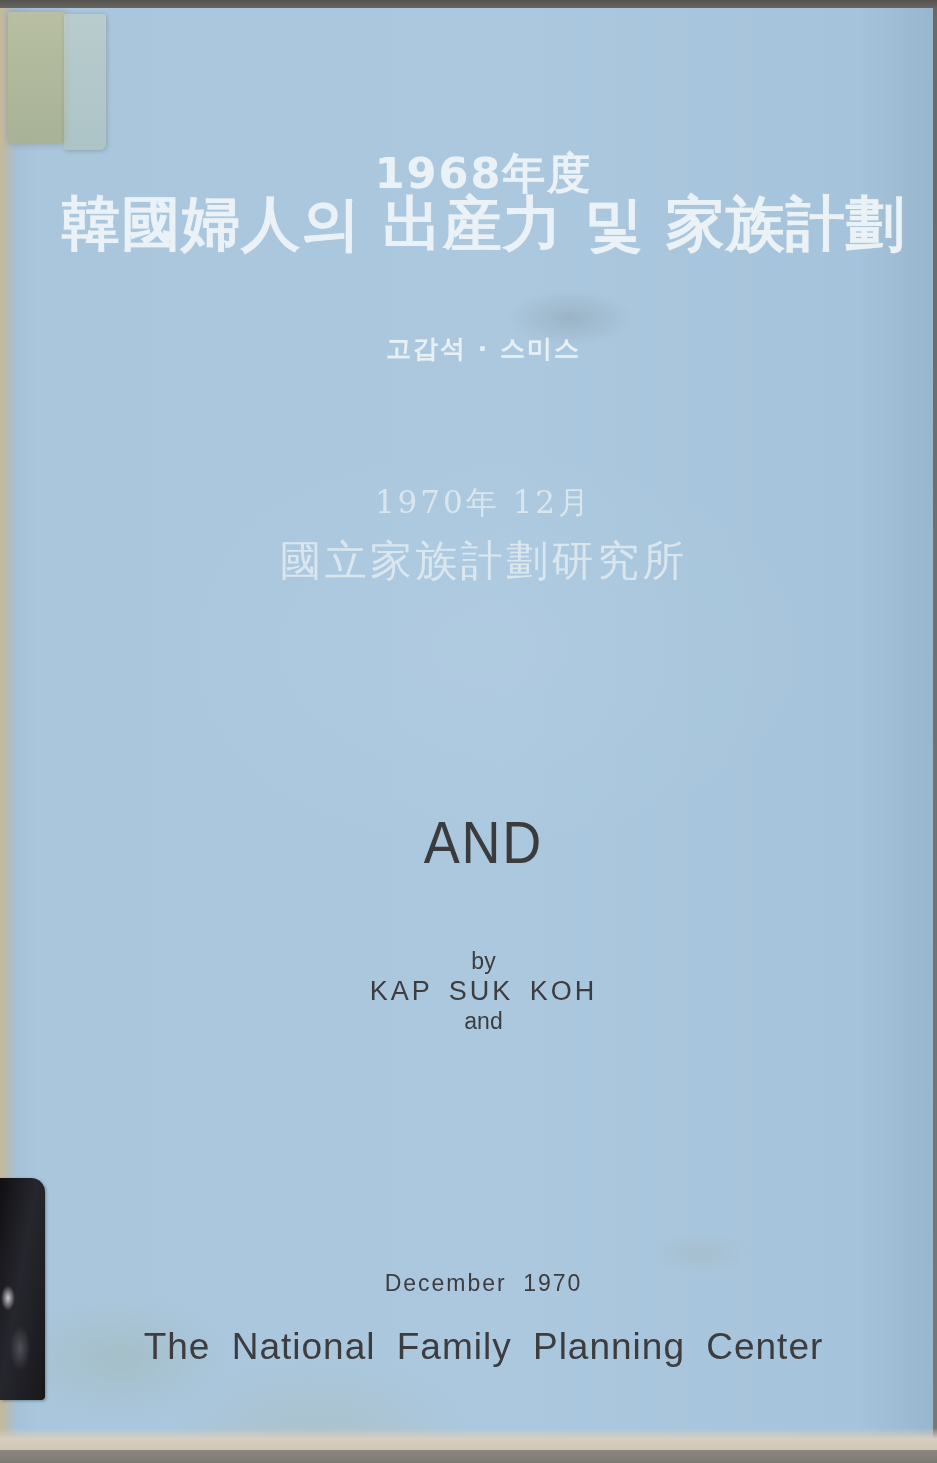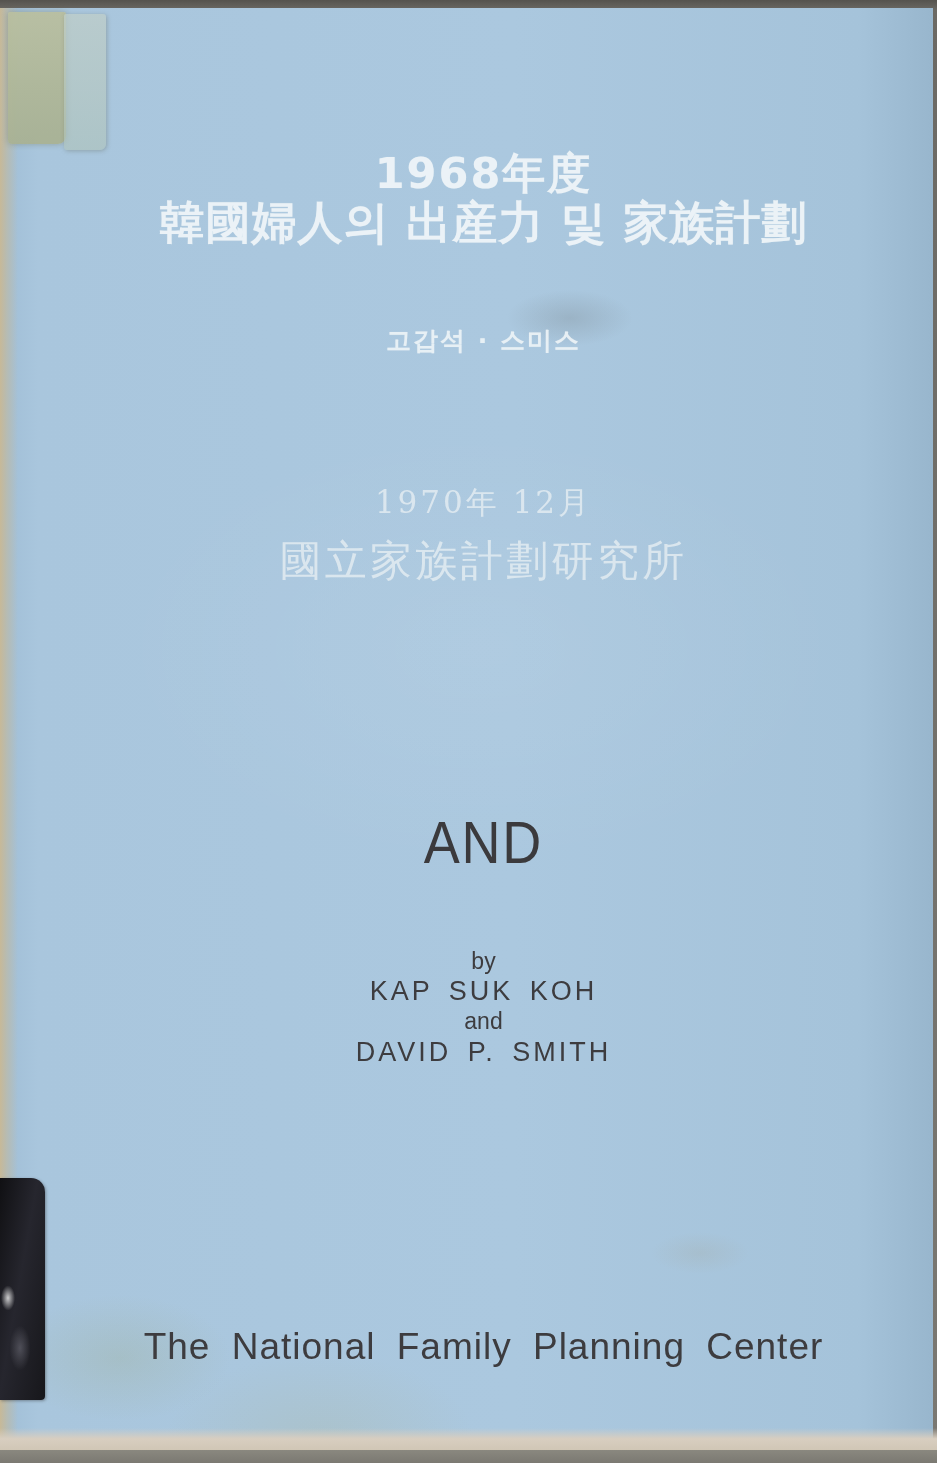--- a/index.html
+++ b/index.html
@@ -101,23 +101,23 @@
     color: rgba(238,244,247,0.92);
     font-weight: bold;
     text-shadow: 0 0 1px rgba(255,255,255,0.35);
   }
   .cjk-ming {
     font-family: "DejaVu Serif", serif;
     color: rgba(228,237,242,0.82);
     font-weight: normal;
   }
   .t-year      { top: 152px; font-size: 43px; letter-spacing: 2px; }
-  .t-main      { top: 200px; font-size: 45px; letter-spacing: 1px; }
+  .t-main      { top: 194px; font-size: 59px; letter-spacing: 1px; }
   .t-sub       { top: 270px; font-size: 43px; letter-spacing: 0.42em; margin-left: 0.42em; }
-  .t-kauthors  { top: 328px; font-size: 25px; letter-spacing: 2px; color: rgba(236,242,246,0.88); }
+  .t-kauthors  { top: 336px; font-size: 25px; letter-spacing: 2px; color: rgba(236,242,246,0.88); }
   .t-cdate     { top: 487px; font-size: 31px; letter-spacing: 3px; }
   .t-institute { top: 540px; font-size: 42px; letter-spacing: 0.08em; }
   .title-en {
     font-family: "Liberation Sans", sans-serif;
     color: #3b3a3d;
     font-weight: normal;
   }
   .t-title1 { top: 753px; font-size: 60px; letter-spacing: 2px; }
   .t-title2 { top: 813px; font-size: 60px; letter-spacing: 2px; }
   .t-title3 { top: 873px; font-size: 60px; letter-spacing: 2px; word-spacing: 14px; }
@@ -154,22 +154,22 @@
     <div class="t-line cjk-ming t-cdate">1970年 12月</div>
     <div class="t-line cjk-ming t-institute">國立家族計劃研究所</div>
 
     <div class="t-line title-en t-title2">
       <span class="condense">AND</span>
     </div>
 
     <div class="t-line byline t-by">by</div>
     <div class="t-line byline t-author1">KAP SUK KOH</div>
     <div class="t-line byline t-and">and</div>
-    <div class="t-line byline t-author2">DAVID P. SMITH</div>
 
+    <div class="t-line byline t-pubdate">December 1970</div>
     <div class="t-line byline t-publisher">The National Family Planning Center</div>
 
   </div>
 
   <div class="bottom-page-edge"></div>
   <div class="bottom-scan-strip"></div>
 
 </div>
 
 </body></html>

